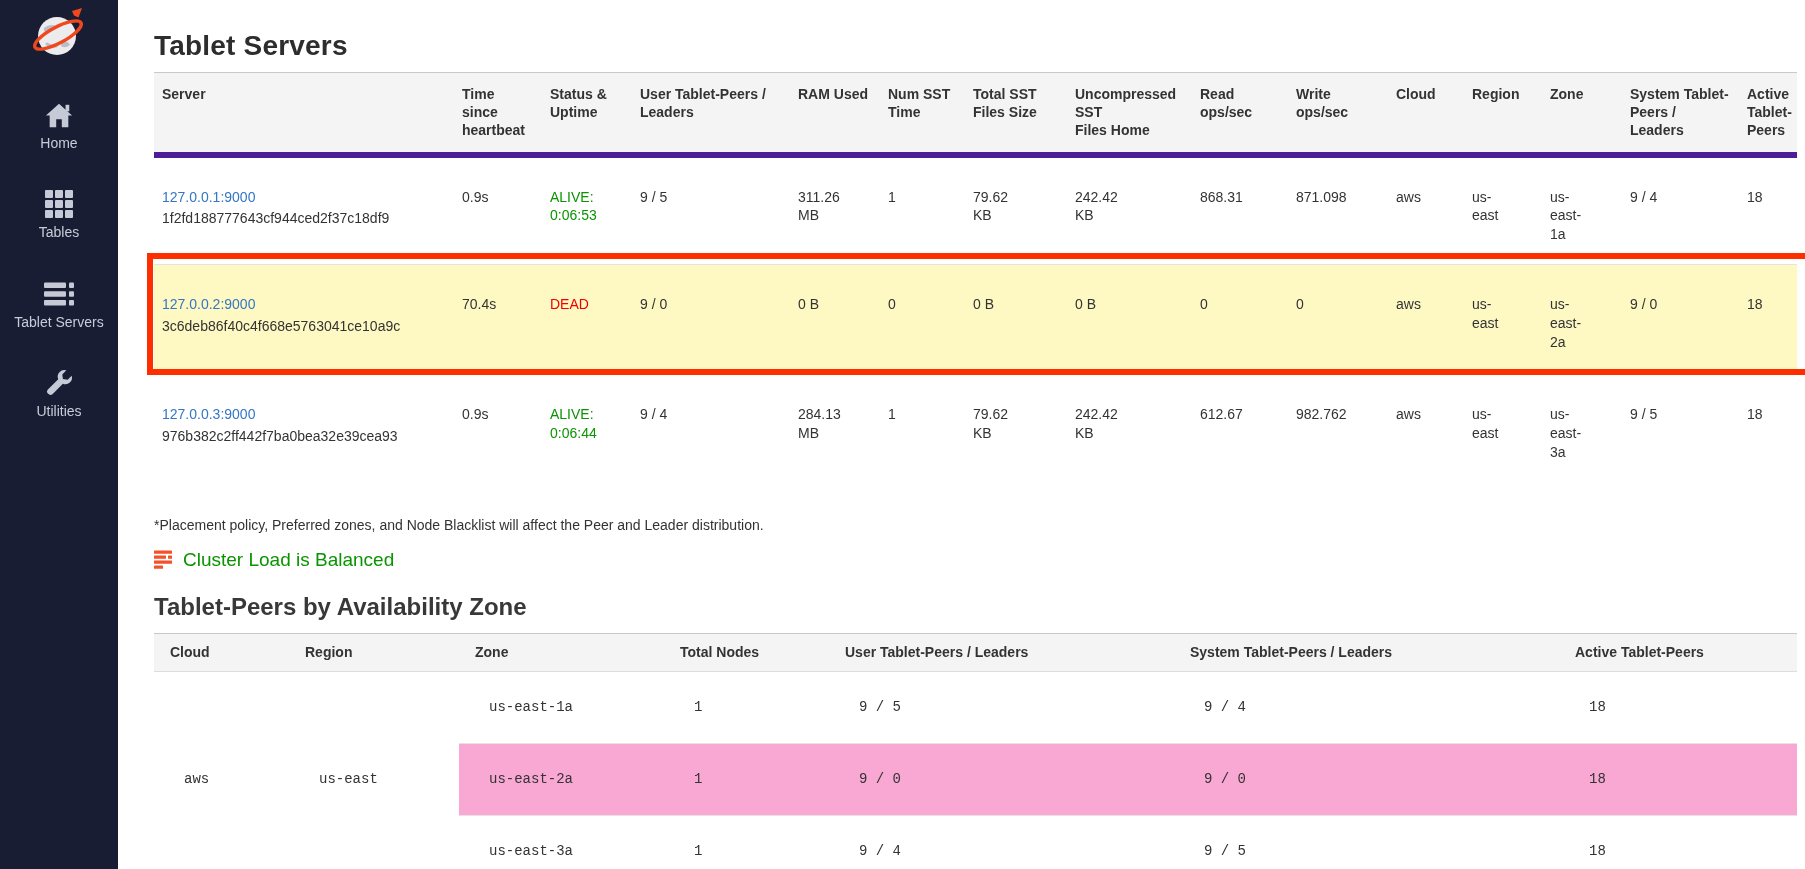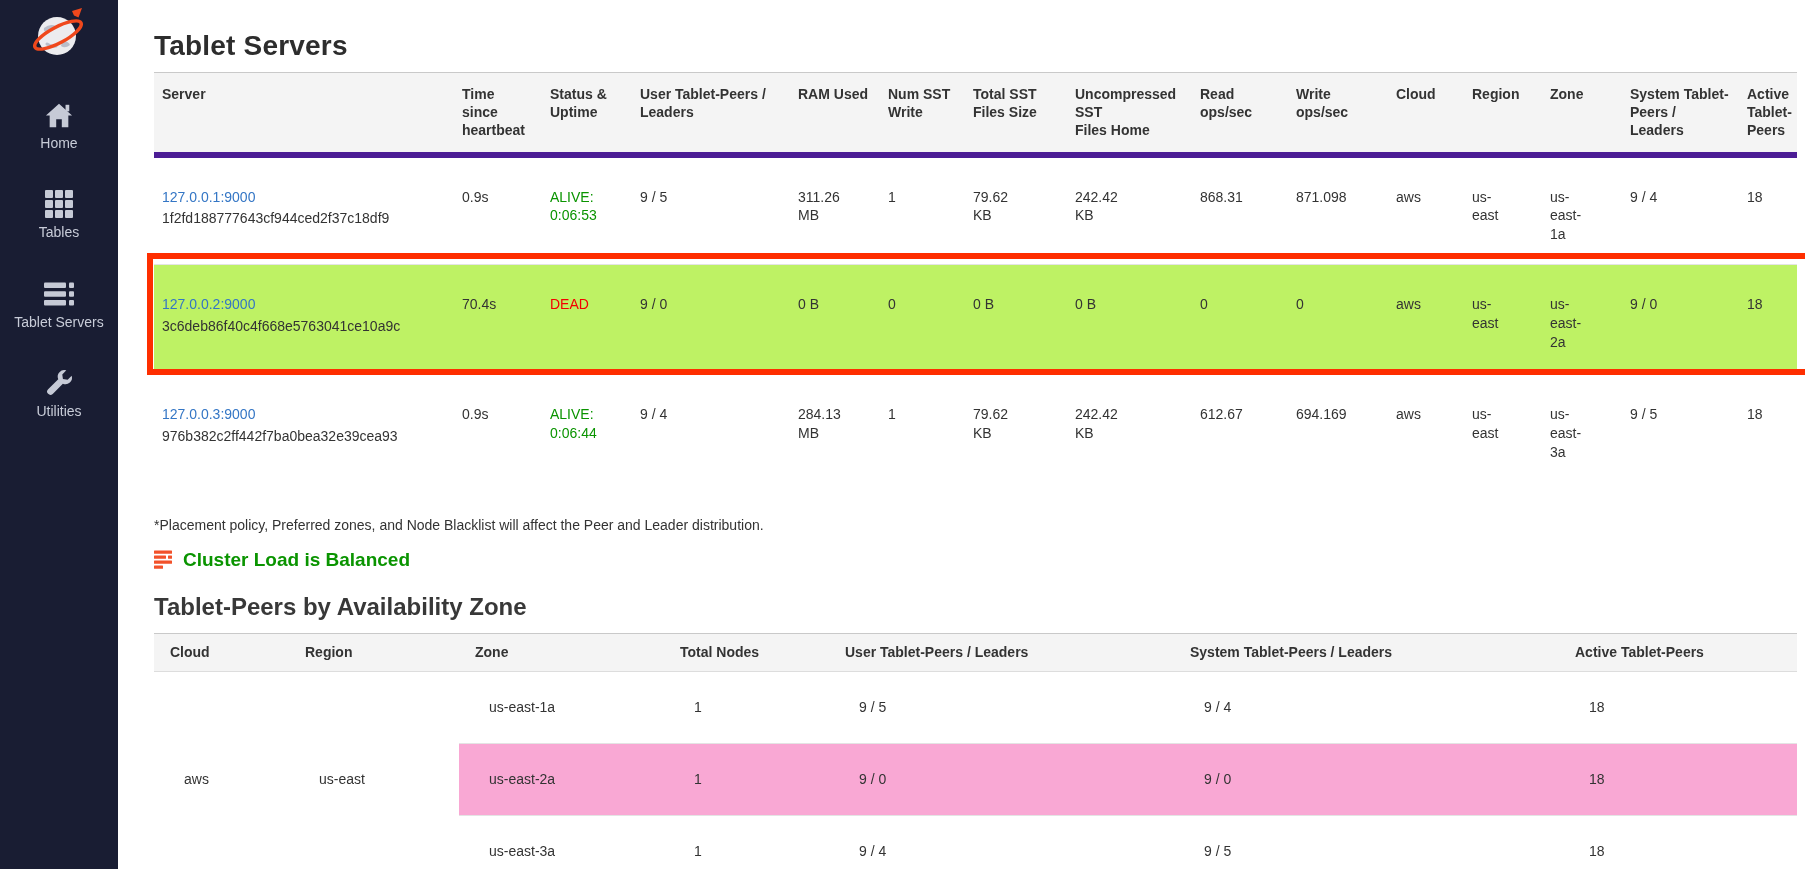--- a/index.html
+++ b/index.html
@@ -26,42 +26,42 @@
   
   .table1-wrap { position:relative; }
   #servers-table thead tr { height:77px; background:#f4f4f4; }
   #servers-table th {
     border-top:1px solid #c9c9c9; border-bottom:6px solid #4c1d95;
     text-align:left; vertical-align:top; padding:12px 8px; font-weight:bold; color:#333; line-height:1.3;
   }
   #servers-table tbody tr { height:110px;margin-top:8px; }
   #servers-table td { vertical-align:top; padding:30px 8px 8px 8px; border-top:1px solid #e4e4e4; line-height:1.35; }
   #servers-table tbody tr:first-child td { border-top:none; }
-  #servers-table tbody tr:nth-child(2) { background:#bef264; }
+  #servers-table tbody tr:nth-child(2) { background:#fef9c3; }
   a.lnk { color:#3476c5; text-decoration:none; cursor:pointer; }
   .uuid { color:#333; margin-top:3px; }
   .alive { color:#0a9400; }
   .dead  { color:#f40000; }
   .row-annotation {
     position:absolute; left:-7px; top:181px; width:calc(100% + 12px); height:122px;
     border:6px solid #fe2e00; pointer-events:none;
   }
   
   .note { margin-top:32px; font-size:14px; color:#333; }
   .cluster { margin-top:16px; display:flex; align-items:center; gap:9px; }
-  .cluster-text { color:#0a9400; font-weight:bold; font-size:19px; }
+  .cluster-text { color:#0a9400; font-weight:normal; font-size:19px; }
   .section-title { font-size:24px; font-weight:bold; color:#383838; margin:22px 0 12px 0; }
   
   #zones-table thead tr { height:38px; background:#f4f4f4; }
   #zones-table th {
     border-top:1px solid #c9c9c9; border-bottom:1px solid #dddddd;
     text-align:left; vertical-align:middle; padding:0 16px; font-weight:bold; color:#333;
   }
   #zones-table tbody tr { height:72px; }
-  #zones-table td { vertical-align:middle; padding:0 16px 0 30px; border-top:1px solid #e4e4e4; }
+  #zones-table td { vertical-align:middle; padding:0 16px 0 30px; border-top:1px solid #e4e4e4;font-family:Liberation Mono, monospace; }
   #zones-table tbody tr:first-child td { border-top:none; }
   #zones-table tbody tr:nth-child(2) td { background:#f9a8d4; }
   #zones-table td.span-cell { background:#ffffff; }
 </style>
 </head>
 <body>
 
 <aside class="sidebar">
   <div class="logo">
     <svg width="54" height="50" viewBox="0 0 54 50">
@@ -141,21 +141,21 @@
           <col style="width:117px">
           <col style="width:58px">
       </colgroup>
       <thead>
         <tr>
           <th class="pre">Server</th>
           <th class="pre">Time since heartbeat</th>
           <th class="pre">Status &amp; Uptime</th>
           <th class="pre">User Tablet-Peers / Leaders</th>
           <th class="pre">RAM Used</th>
-          <th class="pre">Num SST Write</th>
+          <th class="pre">Num SST Time</th>
           <th class="pre">Total SST Files Size</th>
           <th class="pre">Uncompressed SST
 Files Home</th>
           <th class="pre">Read
 ops/sec</th>
           <th class="pre">Write
 ops/sec</th>
           <th class="pre">Cloud</th>
           <th class="pre">Region</th>
           <th class="pre">Zone</th>
@@ -224,21 +224,21 @@
 0:06:44</td>
           <td class="pre">9 / 4</td>
           <td class="pre">284.13
 MB</td>
           <td class="pre">1</td>
           <td class="pre">79.62
 KB</td>
           <td class="pre">242.42
 KB</td>
           <td class="pre">612.67</td>
-          <td class="pre">694.169</td>
+          <td class="pre">982.762</td>
           <td class="pre">aws</td>
           <td class="pre">us-
 east</td>
           <td class="pre">us-
 east-
 3a</td>
           <td class="pre">9 / 5</td>
           <td class="pre">18</td>
         </tr>
       </tbody>

